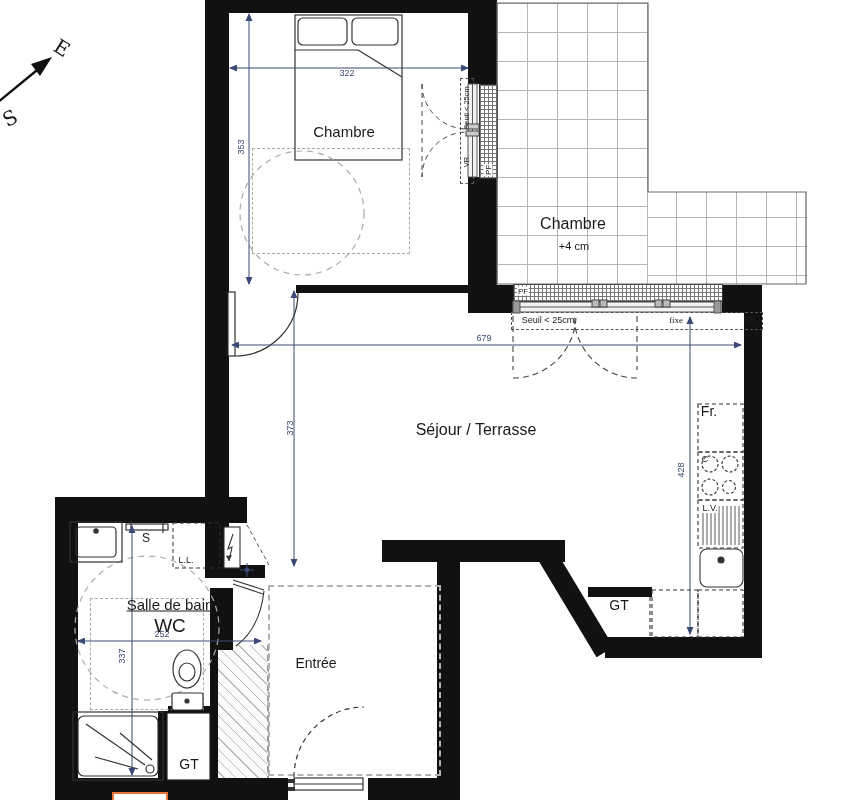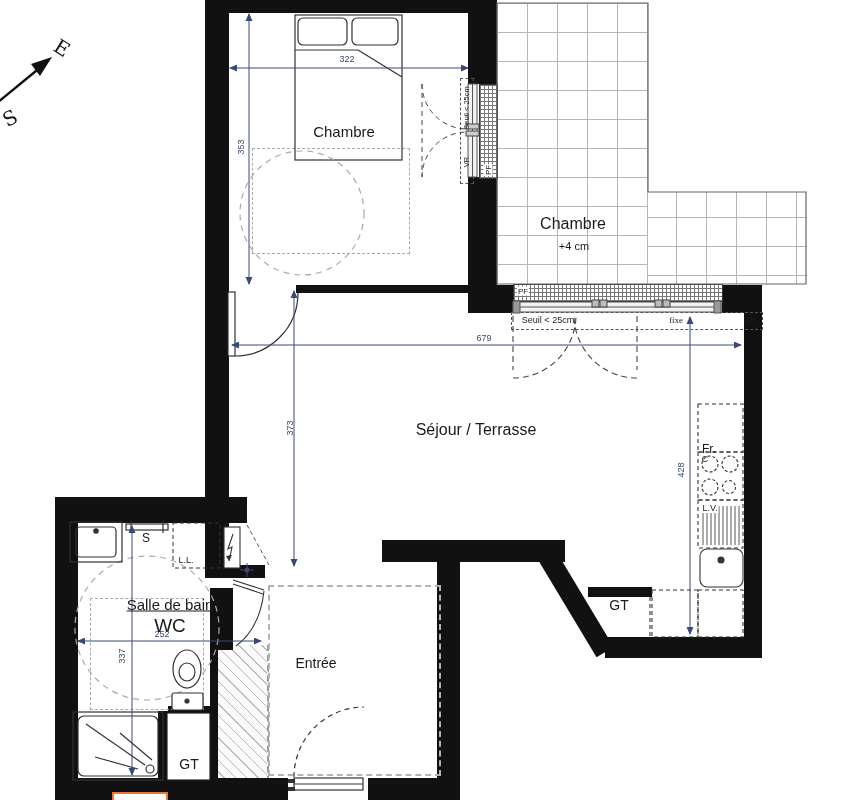--- a/index.html
+++ b/index.html
@@ -213,38 +213,38 @@
   </svg>
 
   <div class="lbl" style="left:344px;top:131px;font-size:15px;text-align:right;">Chambre</div>
   <div class="lbl" style="left:573px;top:224px;font-size:16px;">Chambre</div>
   <div class="lbl" style="left:574px;top:246px;font-size:11px;">+4 cm</div>
   <div class="lbl" style="left:476px;top:430px;font-size:16px;">Séjour / Terrasse</div>
   <div class="lbl" style="left:170px;top:604px;font-size:15px;text-decoration:underline;">Salle de bain</div>
   <div class="lbl" style="left:170px;top:626px;font-size:19px;">WC</div>
   <div class="lbl" style="left:316px;top:663px;font-size:14px;text-align:center;">Entrée</div>
 
-  <div class="lbl dim" style="left:347px;top:59px;">322</div>
+  <div class="lbl dim" style="left:347px;top:73px;">322</div>
   <div class="vlbl dim" style="left:241px;top:147px;">353</div>
   <div class="lbl dim" style="left:484px;top:338px;">679</div>
   <div class="vlbl dim" style="left:290px;top:428px;">373</div>
   <div class="vlbl dim" style="left:681px;top:470px;">428</div>
   <div class="lbl dim" style="left:162px;top:634px;">252</div>
   <div class="vlbl dim" style="left:122px;top:656px;">337</div>
 
   <div class="vlbl ann" style="left:466px;top:108px;font-size:7.5px;">Seuil &lt; 25cm</div>
   <div class="vlbl ann" style="left:466px;top:162px;font-size:7.5px;">VR</div>
   <div class="vlbl ann" style="left:488px;top:170px;font-size:8px;background:#fff;padding:0 1px;">PF</div>
 
   <div class="lbl ann" style="left:523px;top:291px;font-size:8px;background:#fff;padding:0 1px;">PF</div>
   <div class="lbl ann" style="left:548px;top:320px;">Seuil &lt; 25cm</div>
   <div class="lbl ann" style="left:676px;top:320px;font-family:Liberation Serif, serif;">fixe</div>
   <div class="lbl ann" style="left:750px;top:320px;">VR</div>
 
-  <div class="lbl ann" style="left:709px;top:411px;font-size:12px;margin-top:38px;">Fr.</div>
+  <div class="lbl ann" style="left:709px;top:411px;font-size:14px;">Fr.</div>
   <div class="lbl ann" style="left:705px;top:459px;">C</div>
   <div class="lbl ann" style="left:710px;top:508px;background:#fff;padding:0 1px;">L.V.</div>
   <div class="lbl ann" style="left:186px;top:560px;">L.L.</div>
   <div class="lbl" style="left:146px;top:538px;font-size:12px;">S</div>
   <div class="lbl" style="left:619px;top:605px;font-size:14px;">GT</div>
   <div class="lbl" style="left:189px;top:764px;font-size:14px;">GT</div>
 
   <div class="lbl serif" style="left:62px;top:48px;font-size:20px;transform:translate(-50%,-50%) rotate(32deg);">E</div>
   <div class="lbl serif" style="left:10px;top:118px;font-size:20px;transform:translate(-50%,-50%) rotate(-28deg);">S</div>
 

